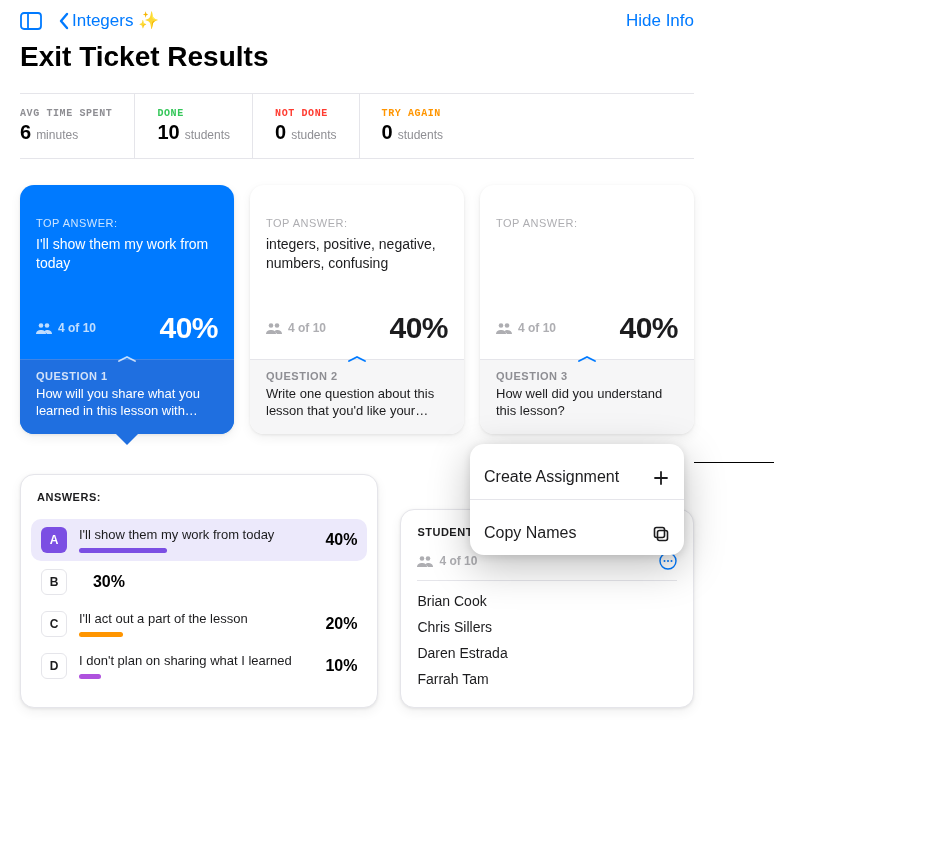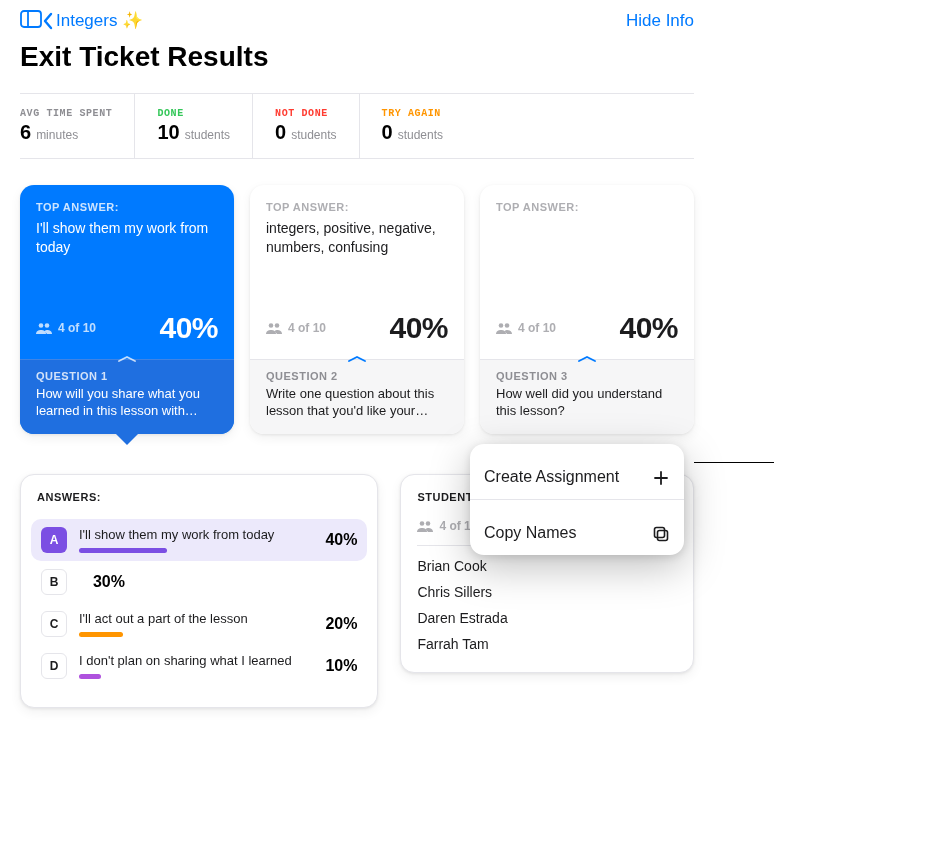--- a/index.html
+++ b/index.html
@@ -31,21 +31,21 @@
     background:#fff;
     position:relative;
     padding:0 20px 30px 20px;
   }
   .outer{
     width:942px;min-height:854px;background:#fff;position:relative;
   }
 
   
   .topbar{display:flex;align-items:center;justify-content:space-between;padding:10px 0 4px 0;}
-  .topbar-left{display:flex;align-items:flex-start;gap:0;}
+  .topbar-left{display:flex;align-items:center;gap:16px;}
   .sidebar-toggle{color:var(--blue);display:flex;}
   .backlink{display:flex;align-items:center;gap:2px;color:var(--blue);font-size:17px;}
   .hideinfo{color:var(--blue);font-size:17px;}
 
   h1.page-title{font-size:28px;font-weight:700;margin:6px 0 20px 0;}
 
   
   .stats{display:flex;align-items:stretch;border-top:1px solid var(--sep);border-bottom:1px solid var(--sep);}
   .stat{padding:14px 22px 14px 0;margin-right:22px;border-right:1px solid var(--sep);}
   .stat:first-child{padding-left:0;}
@@ -56,21 +56,21 @@
   .stat .value-unit{font-size:12px;color:var(--grey-text);}
 
   
   .cards{display:flex;gap:16px;margin-top:26px;}
   .qcard{
     flex:1;min-width:0;border-radius:14px;overflow:visible;position:relative;
     display:flex;flex-direction:column;
     box-shadow:var(--shadow);background:#fff;
   }
   .qcard .top{padding:16px 16px 0 16px;min-height:116px;}
-  .qcard .tag{font-size:11px;letter-spacing:.5px;font-weight:700;color:var(--grey-muted);}
+  .qcard .tag{font-size:11px;letter-spacing:.5px;font-weight:400;color:var(--grey-muted);margin-top:16px;}
   .qcard .answer{font-size:14px;margin-top:6px;color:#1c1c1e;line-height:1.35;}
   .qcard .metrics{display:flex;align-items:center;justify-content:space-between;padding:10px 16px 14px 16px;}
   .qcard .count{display:flex;align-items:center;gap:6px;font-size:12px;color:var(--grey-muted);font-weight:600;}
   .qcard .pct{font-size:30px;font-weight:600;color:#1c1c1e;letter-spacing:-.5px;}
   .qcard .footer{background:var(--card-footer);padding:10px 16px 14px 16px;border-top:1px solid var(--sep);border-bottom-left-radius:14px;border-bottom-right-radius:14px;position:relative;}
   .qcard .qnum{font-size:11px;letter-spacing:.5px;font-weight:600;color:var(--grey-text);}
   .qcard .qtext{font-size:13px;margin-top:4px;color:#1c1c1e;line-height:1.3;overflow:hidden;display:-webkit-box;-webkit-line-clamp:2;-webkit-box-orient:vertical;}
   .footer-chev{position:absolute;top:-5px;left:50%;transform:translateX(-50%);}
   .footer-chev svg{display:block;}
 
@@ -82,21 +82,21 @@
   .qcard.active .footer{background:#1f6fe0;border-top-color:rgba(255,255,255,.15);}
   .qcard.active .qnum{color:rgba(255,255,255,.8);}
   .qcard.active .qtext{color:#fff;}
 
   .qcard.active::after{
     content:"";position:absolute;left:50%;bottom:-11px;transform:translateX(-50%);
     width:0;height:0;border-left:11px solid transparent;border-right:11px solid transparent;border-top:11px solid #1f6fe0;
   }
 
   
-  .lower{display:flex;gap:22px;margin-top:40px;align-items:flex-start;}
+  .lower{display:flex;gap:22px;margin-top:40px;align-items:flex-end;}
   .panel{flex:1;border:1px solid var(--card-border);border-radius:14px;box-shadow:var(--shadow);background:#fff;min-width:0;}
   .panel .phead{padding:16px 16px 8px 16px;font-size:11px;letter-spacing:.5px;font-weight:700;color:#1c1c1e;}
   .answers-list{padding:8px 10px 20px 10px;}
   .arow{display:flex;align-items:center;gap:12px;padding:8px 10px;border-radius:10px;}
   .arow.selected{background:#ece9fb;}
   .lettertile{width:26px;height:26px;border-radius:6px;display:flex;align-items:center;justify-content:center;font-size:12px;font-weight:700;flex-shrink:0;}
   .lettertile.A{background:#7b4fe3;color:#fff;}
   .lettertile.plain{background:#fff;border:1px solid var(--sep);color:#1c1c1e;}
   .arow .acol{flex:1;min-width:0;}
   .arow .atext{font-size:13px;color:#1c1c1e;}

